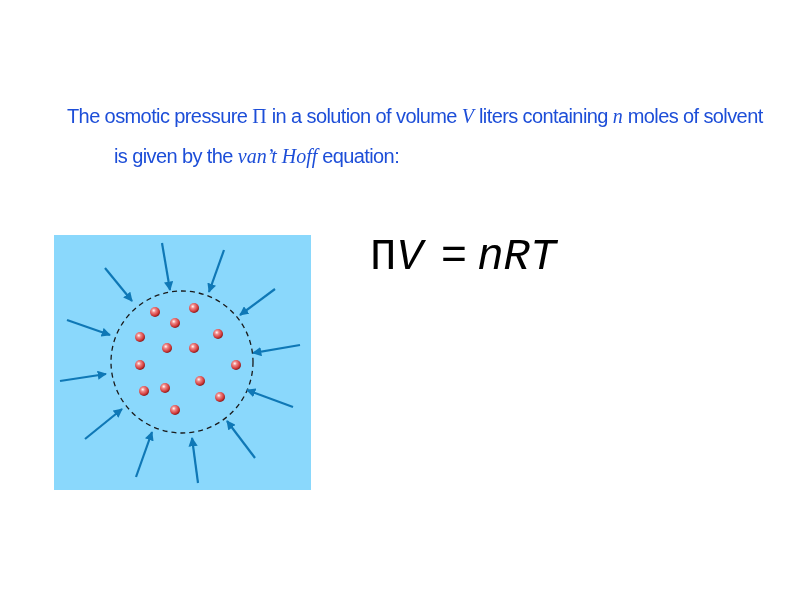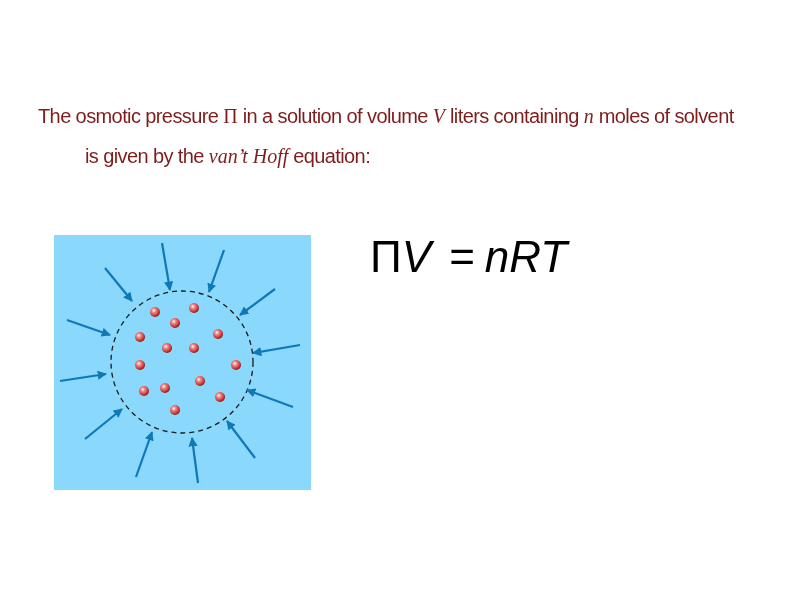--- a/index.html
+++ b/index.html
@@ -1,23 +1,23 @@
 <!DOCTYPE html>
 <html><head>
 <meta charset="utf-8">
 <style>
   html, body { margin: 0; padding: 0; }
   body { width: 800px; height: 600px; background: #ffffff; position: relative; overflow: hidden; }
-  .text { position: absolute; left: 38px; font-family: "Liberation Sans", sans-serif; font-size: 20px; color: #7f1d1d; letter-spacing: -0.6px; white-space: nowrap; }
+  .text { position: absolute; left: 67px; font-family: "Liberation Sans", sans-serif; font-size: 20px; color: #1d4ed8; letter-spacing: -0.6px; white-space: nowrap; }
   .line1 { top: 105px; }
   .line2 { top: 145px; margin-left: 47px; }
   .ital { font-family: "Liberation Serif", serif; font-style: italic; letter-spacing: 0; }
   .sym { font-family: "Liberation Serif", serif; letter-spacing: 0; }
   .figure { position: absolute; left: 54px; top: 235px; width: 257px; height: 255px; }
-  .equation { position: absolute; left: 370px; top: 232px; font-family: Liberation Sans, sans-serif; font-size: 44px; color: #000; white-space: nowrap; }
+  .equation { position: absolute; left: 370px; top: 232px; font-family: Liberation Mono, monospace; font-size: 44px; color: #000; white-space: nowrap; }
   .equation .v { font-style: italic; }
   .equation .eq { margin: 0 10px 0 18px; }
 </style>
 </head>
 <body>
 
 <div class="text line1">
   <span>The osmotic pressure </span><span class="sym">Π</span><span> in a solution of volume </span><span class="ital">V</span><span> liters containing </span><span class="ital">n</span><span> moles of solvent</span>
 </div>
 <div class="text line2">

